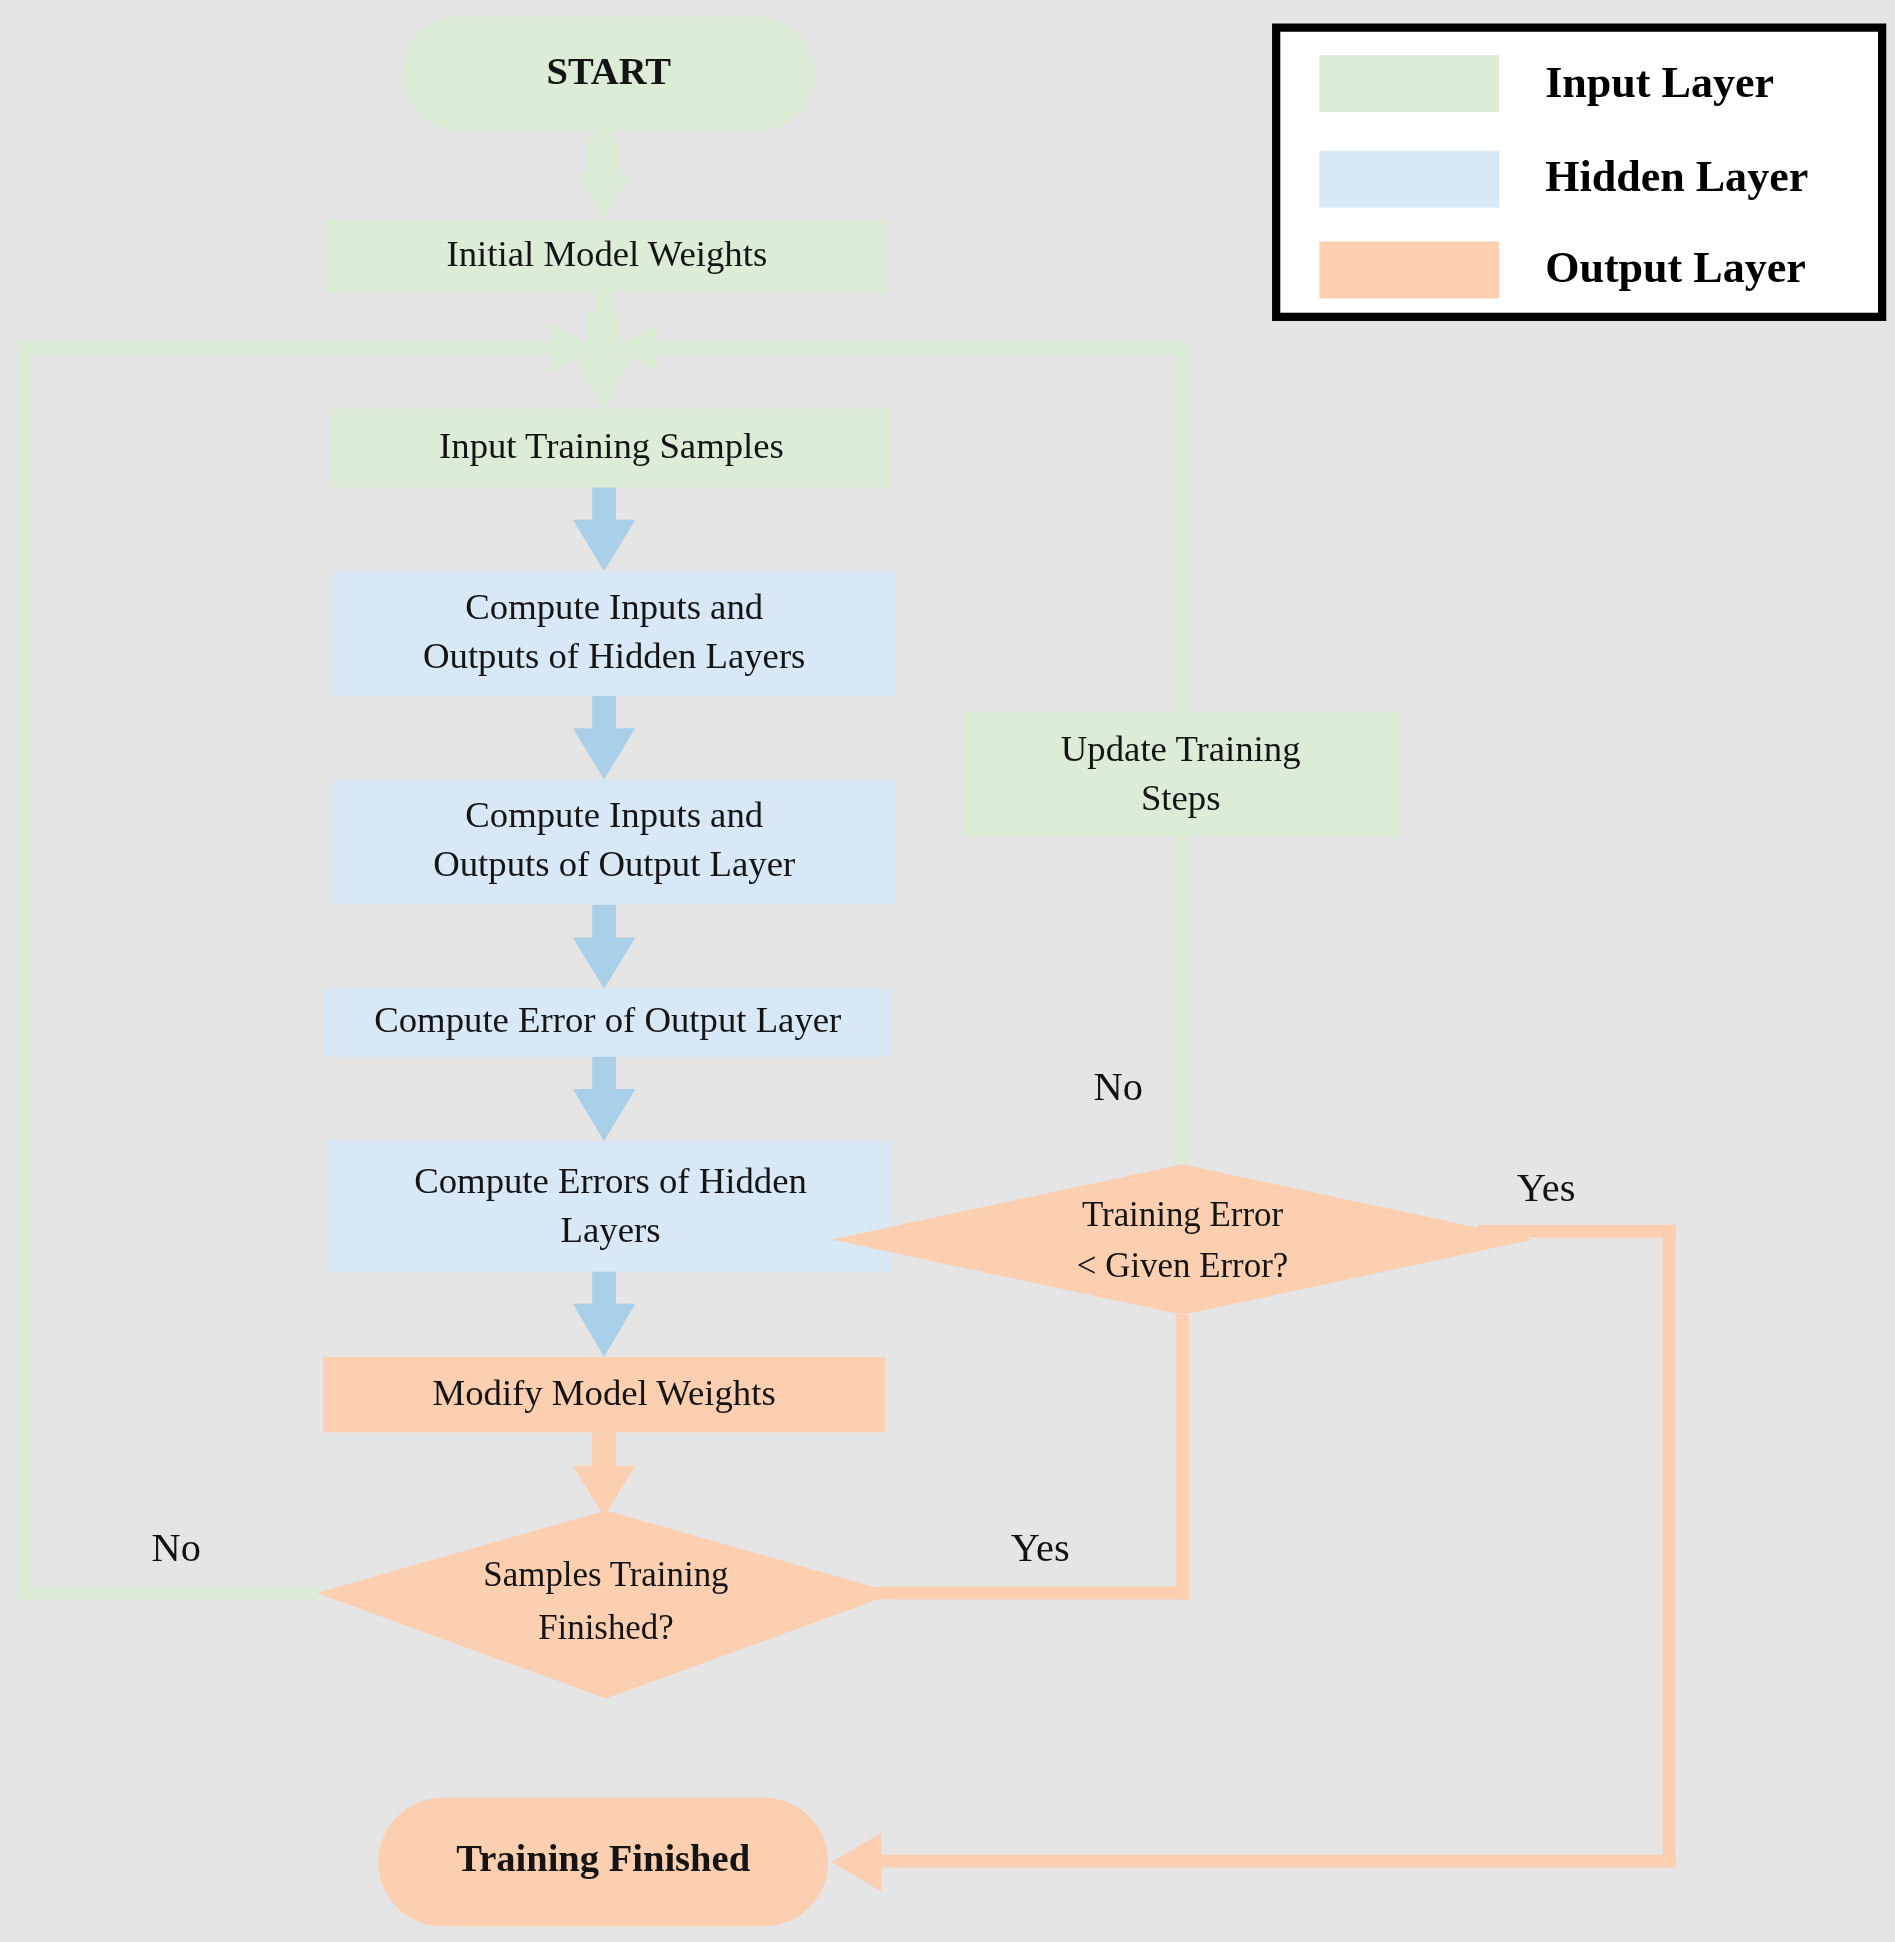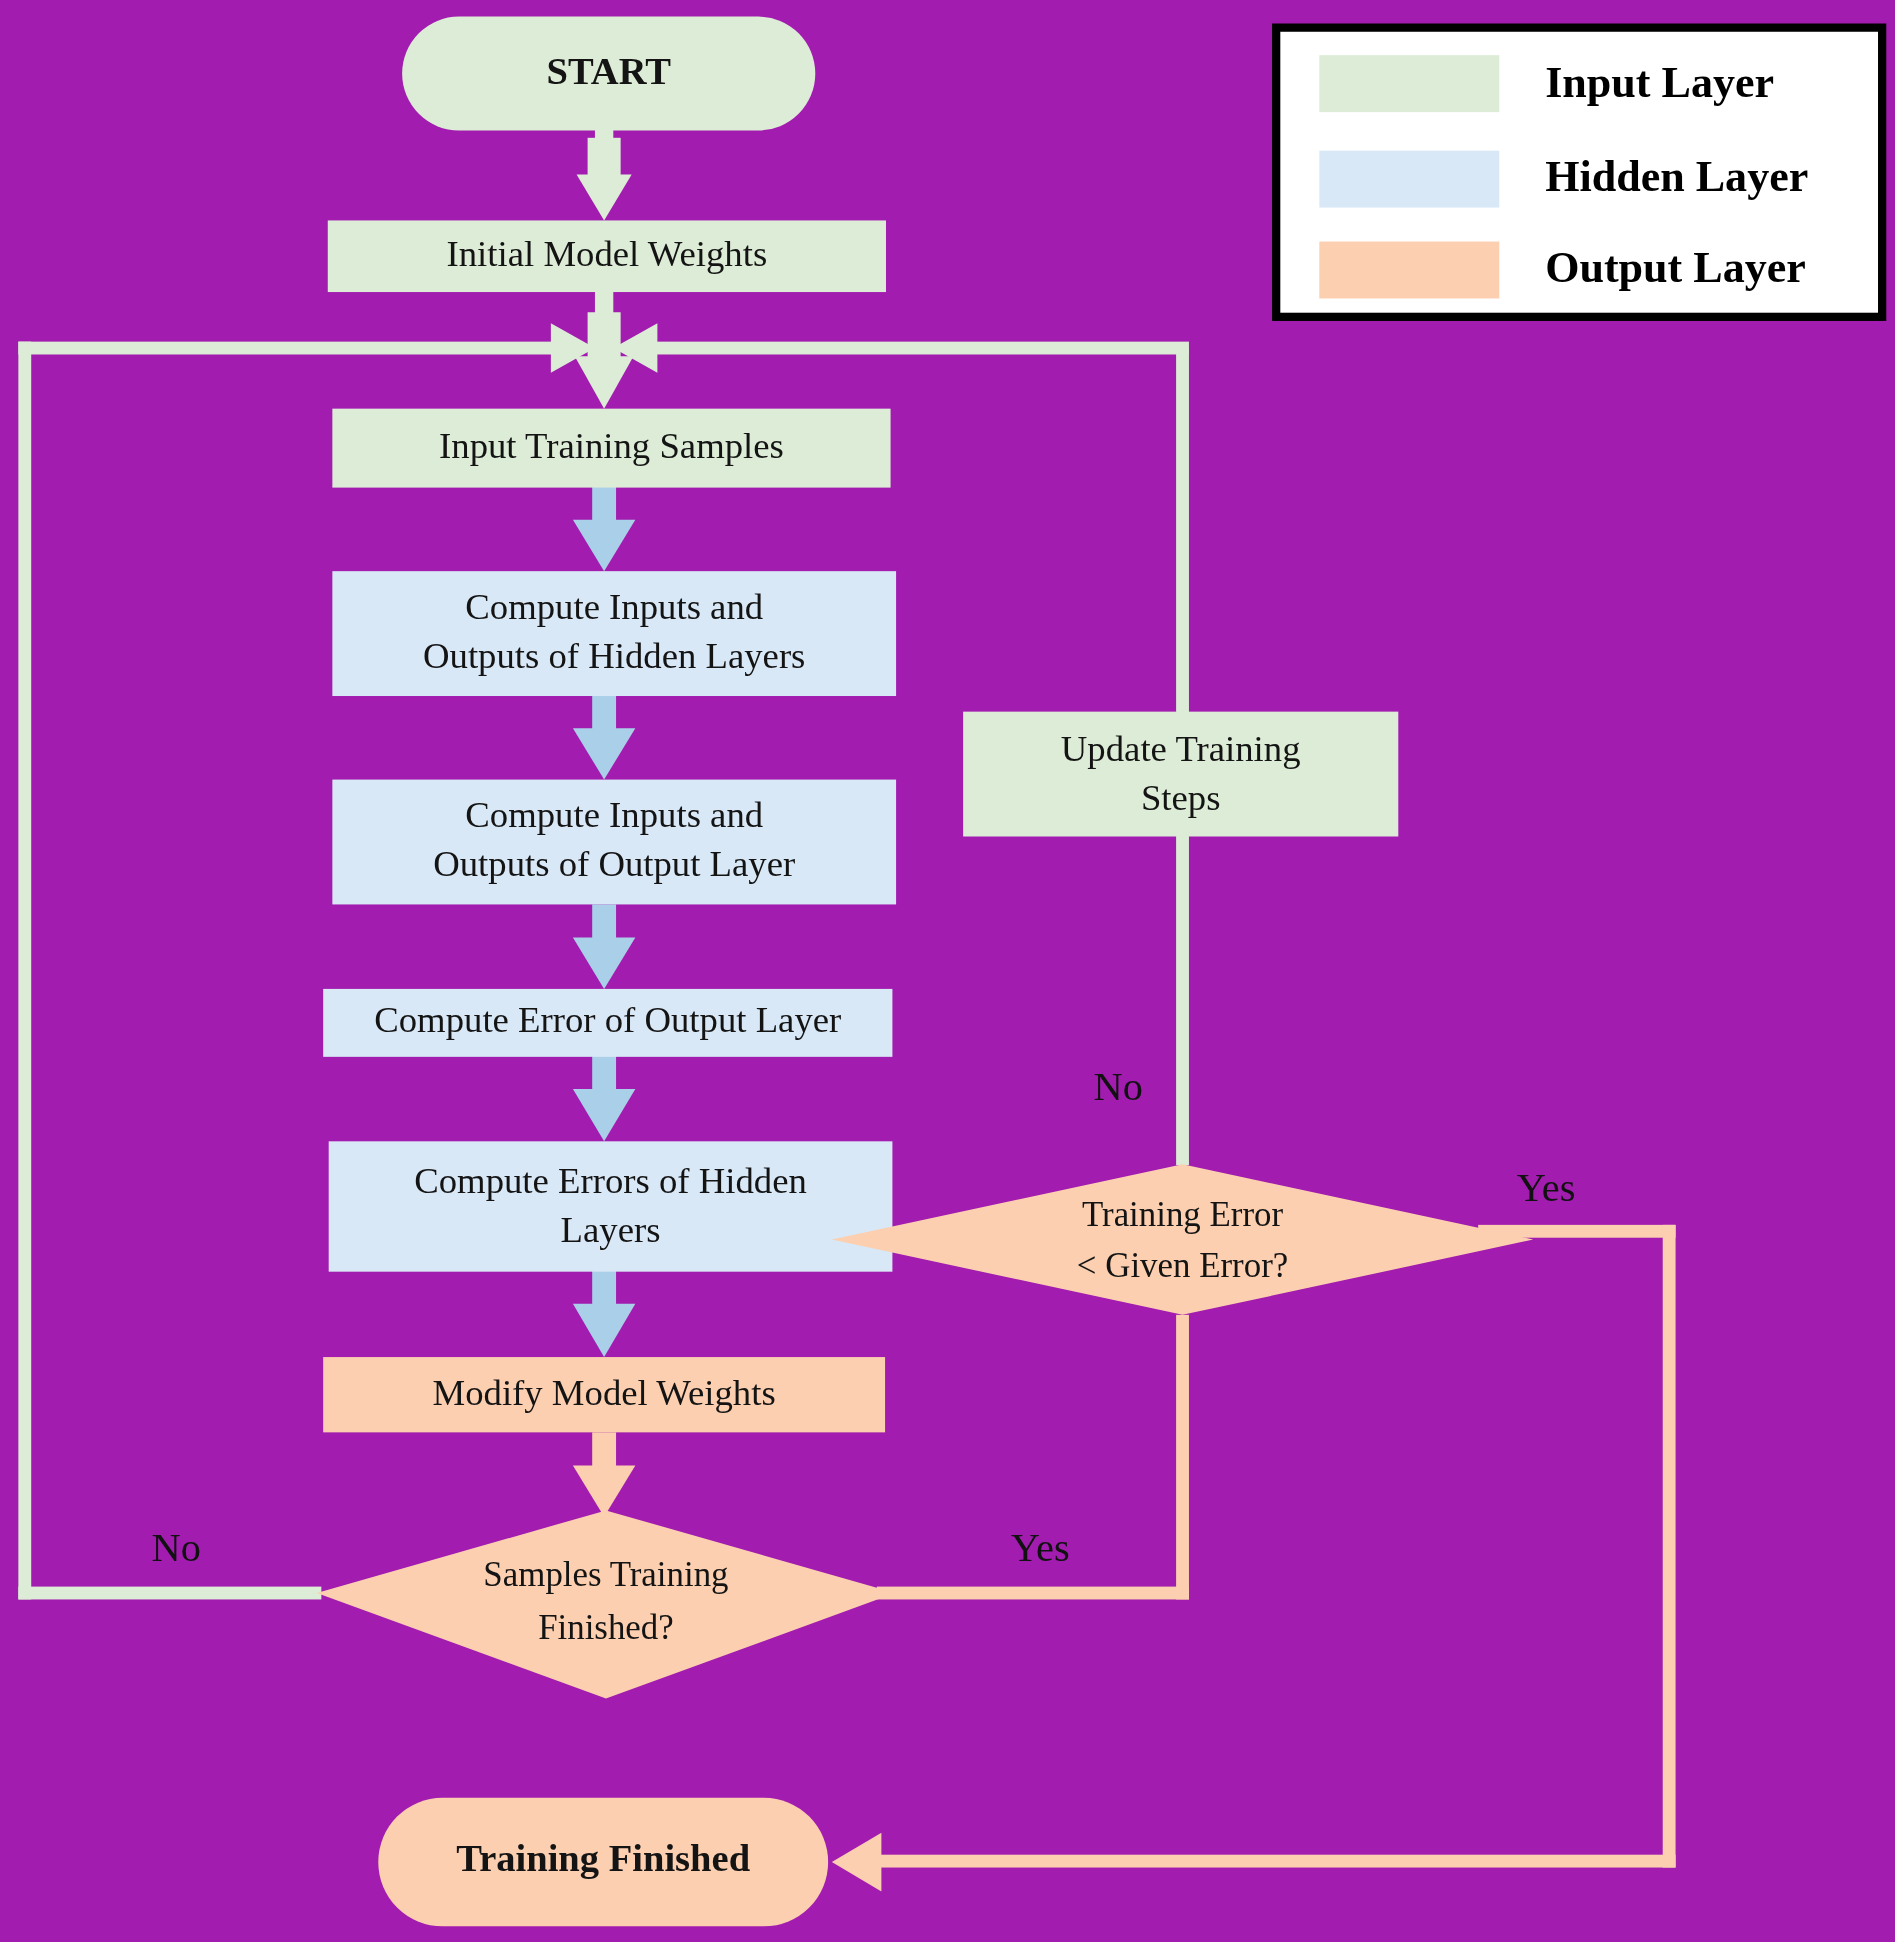--- a/index.html
+++ b/index.html
@@ -1,18 +1,18 @@
 <!DOCTYPE html>
 <html style="font-size:14.7px"><head>
 <meta charset="utf-8">
 <style>
   html,body{margin:0;padding:0;background:#ffffff;}
   body{width:1895px;height:1942px;overflow:hidden;
        font-family:"Liberation Serif","DejaVu Serif",serif;}
-  #stage{position:relative;width:1895px;height:1942px;background:#a21caf;}
+  #stage{position:relative;width:1895px;height:1942px;background:#e5e5e5;}
   svg#flow{position:absolute;left:0;top:0;width:1895px;height:1942px;}
   .nodeText{font-family:"Liberation Serif","DejaVu Serif",serif;
             fill:#141414;text-anchor:middle;dominant-baseline:middle;}
   .t38{font-size:38px;}
   .t40{font-size:40px;}
   .t42{font-size:42px;}
   .bold{font-weight:bold;}
   .edgeLabel{font-family:"Liberation Serif","DejaVu Serif",serif;
              font-size:44px;fill:#111;text-anchor:middle;dominant-baseline:middle;}
   .legendLabel{font-family:"Liberation Serif","DejaVu Serif",serif;

